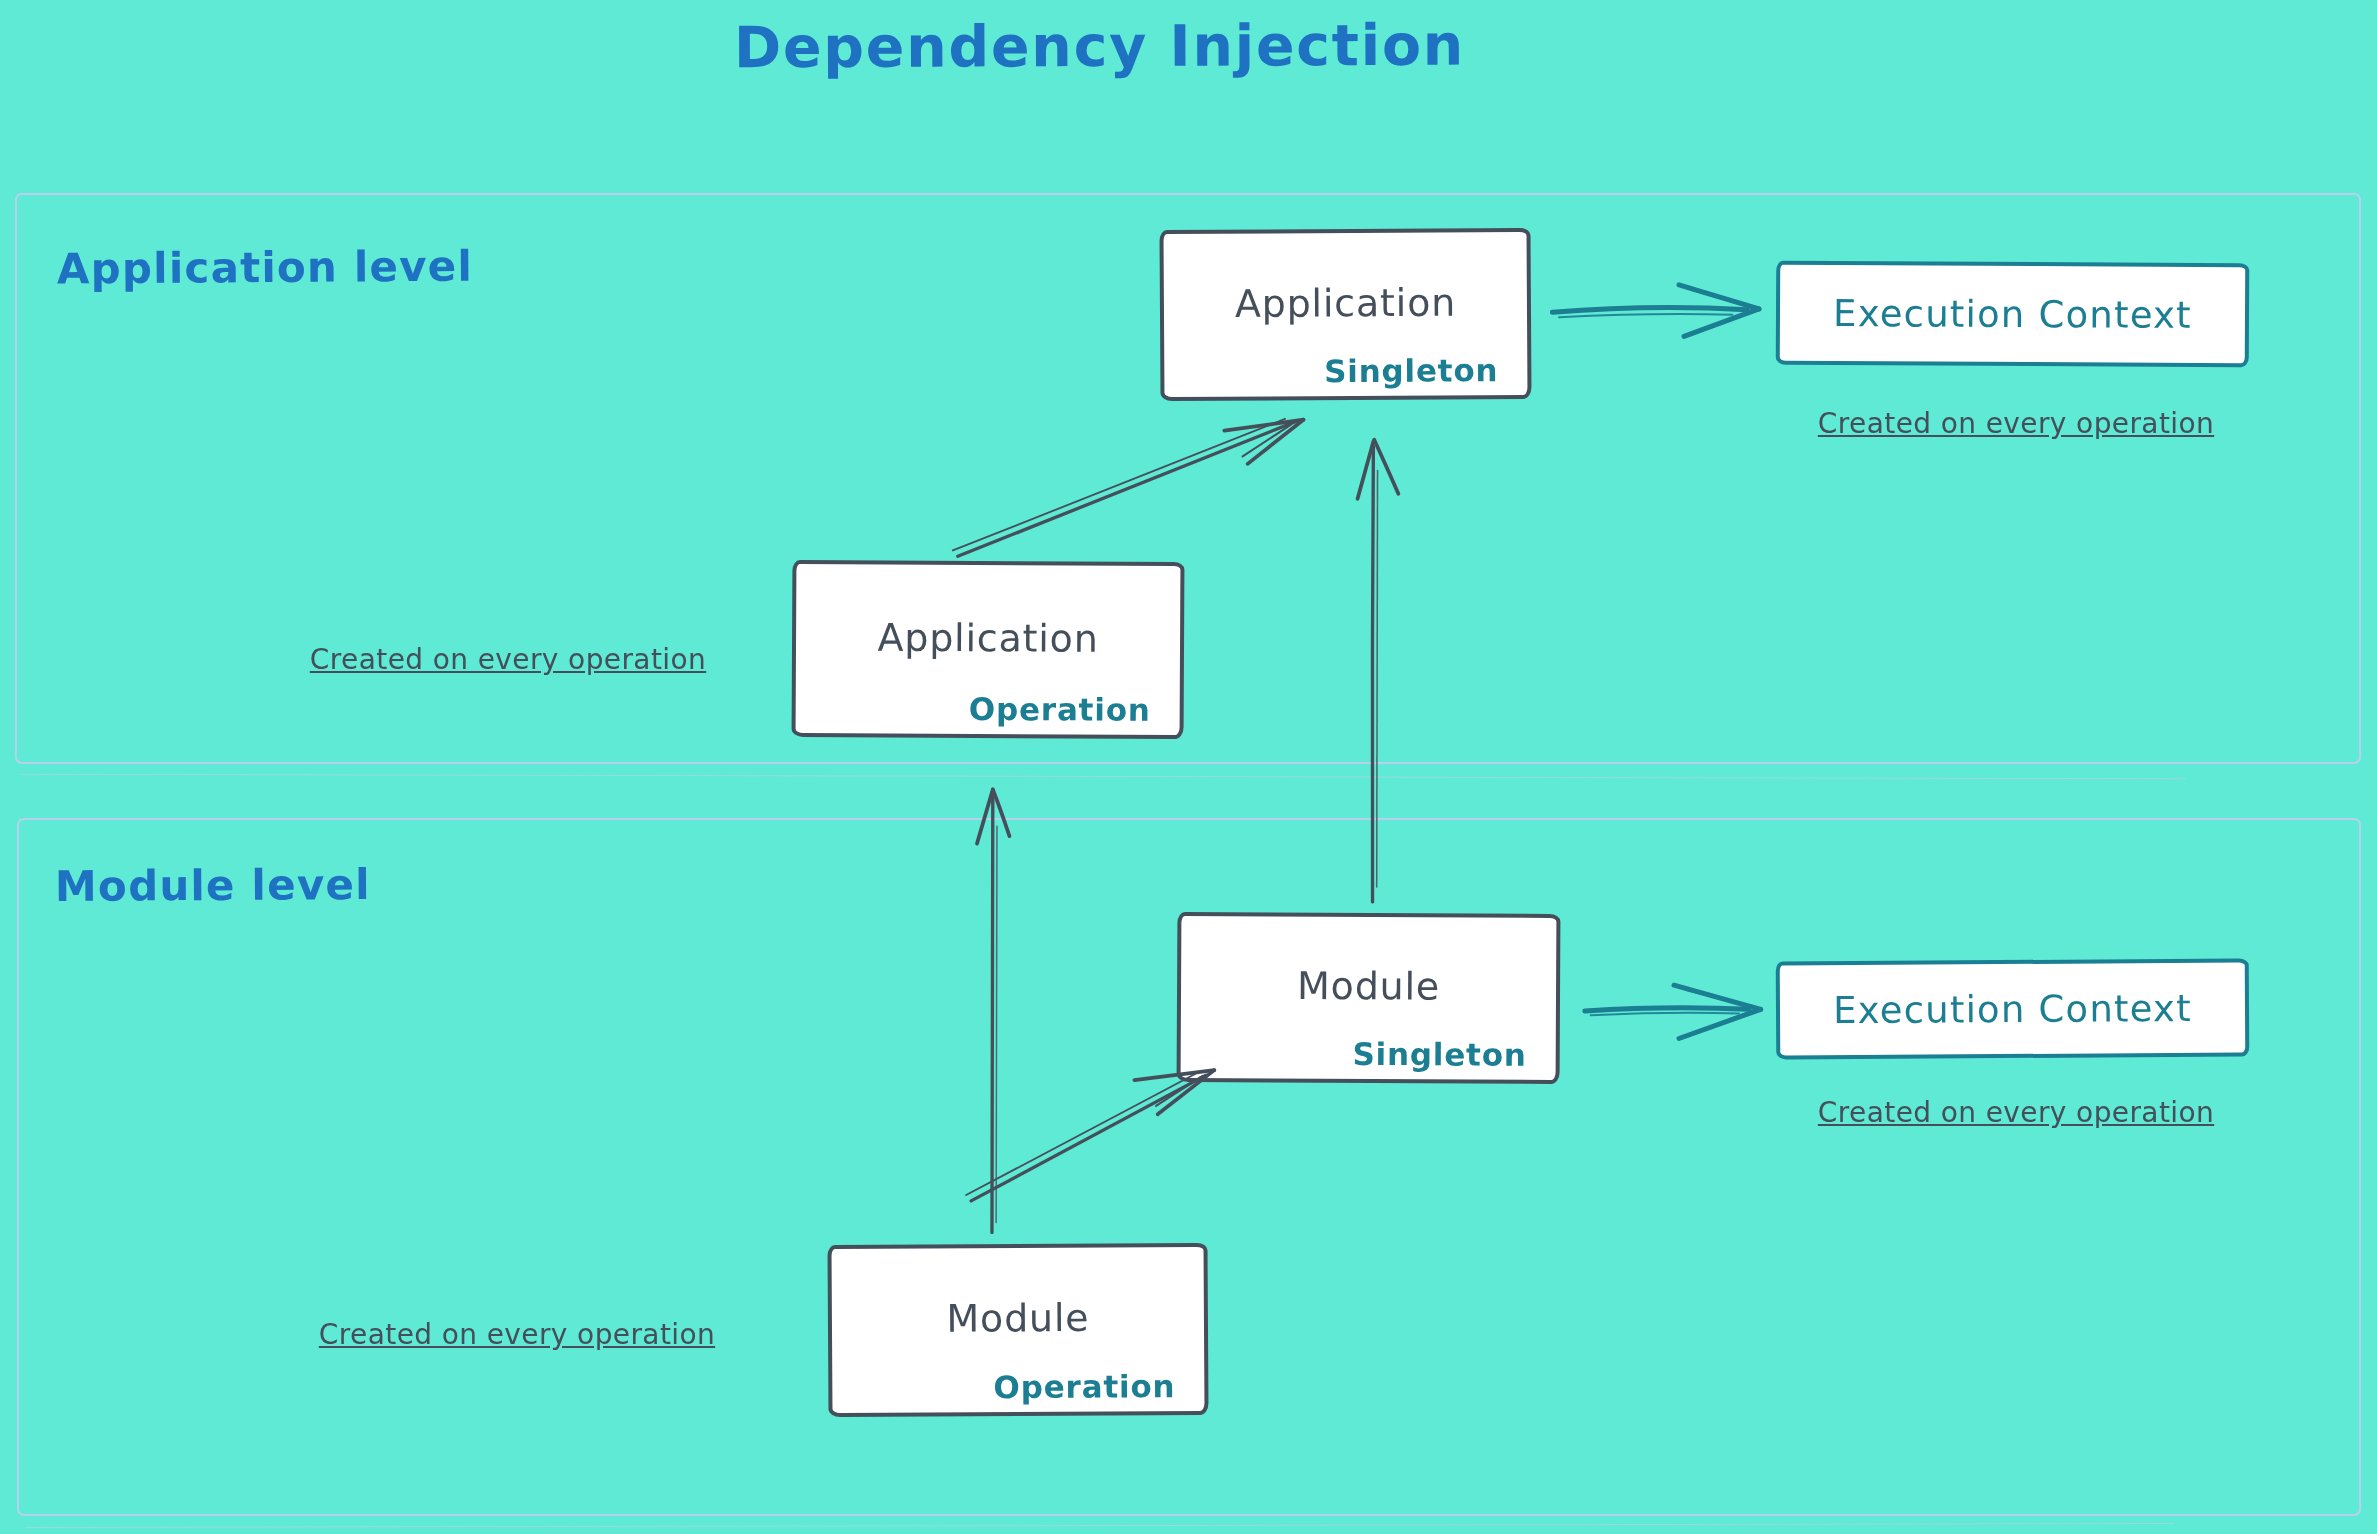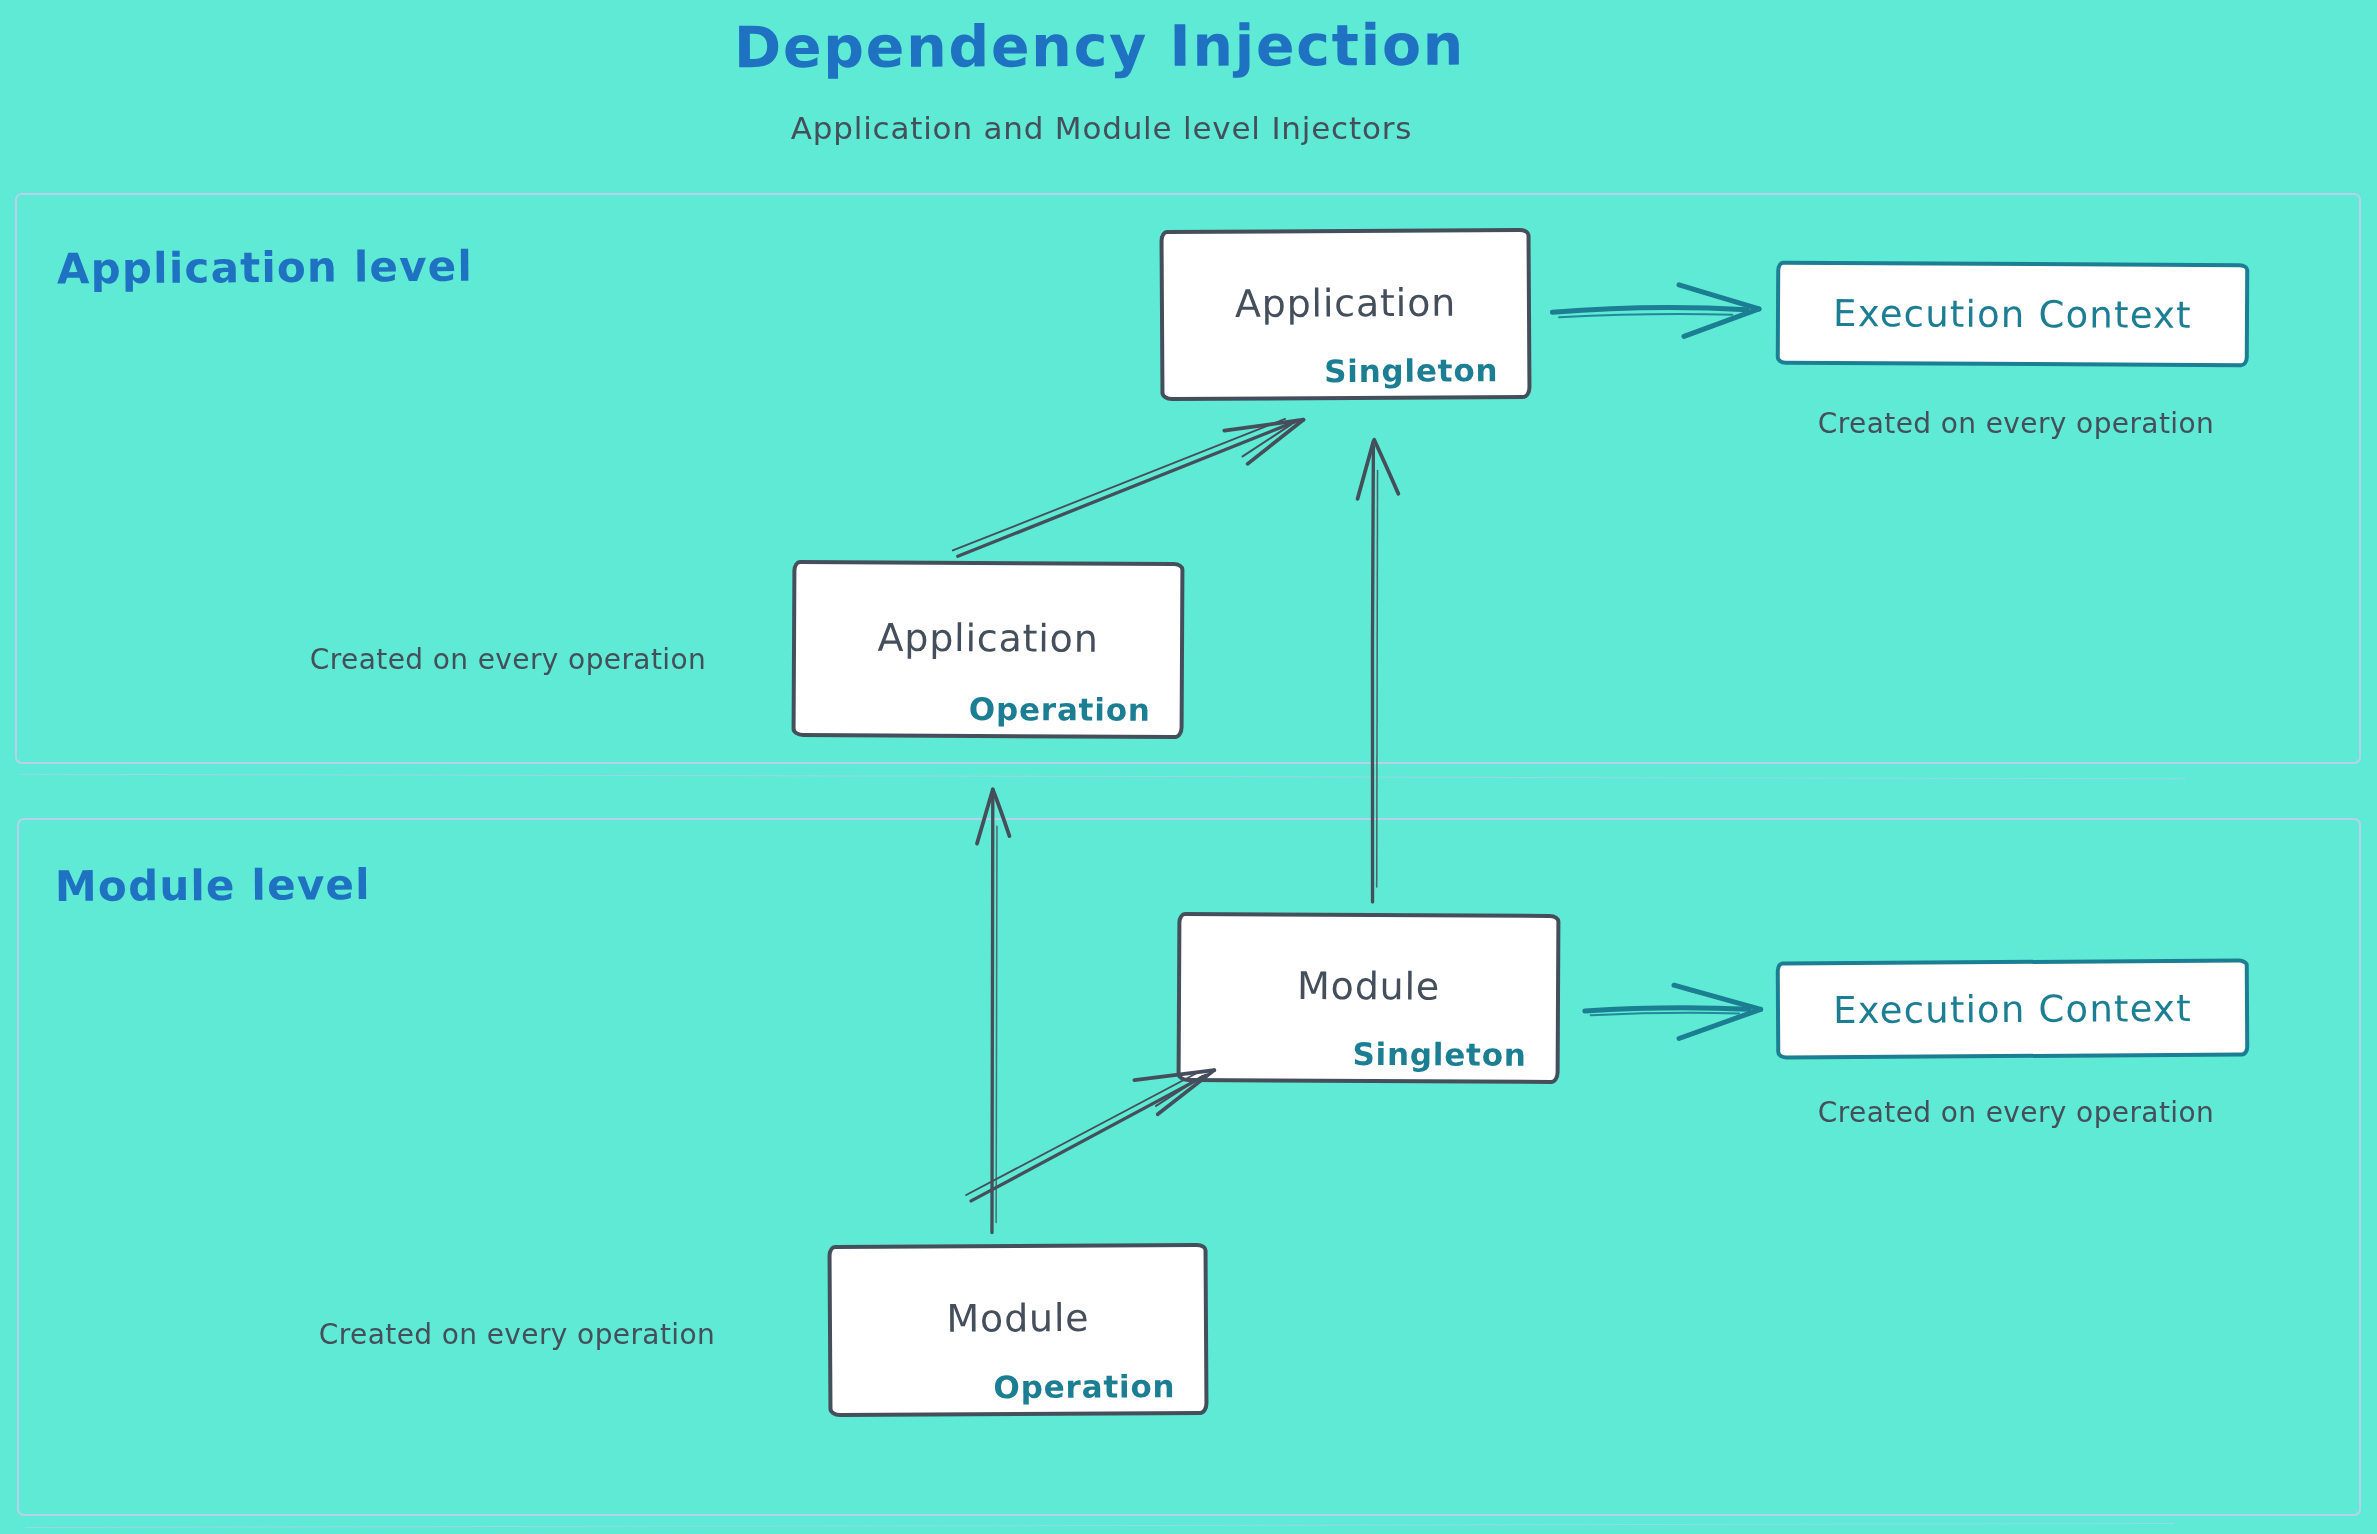--- a/index.html
+++ b/index.html
@@ -71,36 +71,36 @@
     background:#fff;
     display:flex;align-items:center;justify-content:center;
     color:var(--teal);
     font-size:37px;letter-spacing:1.2px;
   }
   .caption{
     position:absolute;
     color:var(--ink);
     font-size:28px;letter-spacing:0.4px;
     text-align:center;
+    text-decoration:underline;
   }
   #arrow-layer{
     position:absolute;left:0;top:0;width:2377px;height:1534px;
     pointer-events:none;
   }
   #arrow-layer path{fill:none;stroke-linecap:round;stroke-linejoin:round}
   #arrow-layer .ink{stroke:var(--ink)}
   #arrow-layer .teal{stroke:var(--teal)}
 </style>
 </head>
 <body>
 
 <div id="canvas">
 
   <div class="page-title">Dependency Injection</div>
-  <div class="page-subtitle">Application and Module level Injectors</div>
 
   <div class="frame" style="left:15px;top:193px;width:2346px;height:571px;"></div>
   <div class="frame-overdraw" style="left:20px;top:776px;width:2166px;transform:rotate(.12deg);"></div>
   <div class="level-label" style="left:57px;top:243px;">Application level</div>
 
   <div class="frame" style="left:16.7px;top:818px;width:2344px;height:698px;"></div>
   <div class="frame-overdraw" style="left:25px;top:1525px;width:2149px;transform:rotate(-.1deg);"></div>
   <div class="level-label" style="left:55px;top:861px;">Module level</div>
 
   <div class="sketch-box rot-a" style="left:1160px;top:229px;width:371px;height:171px;">

